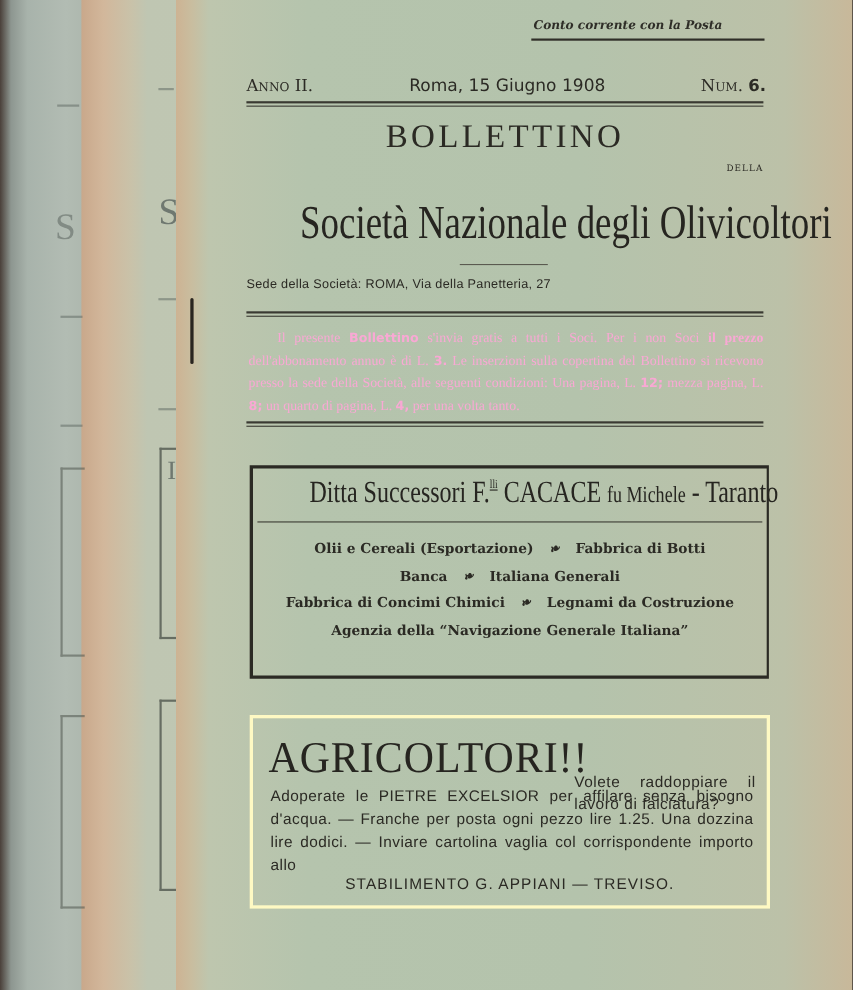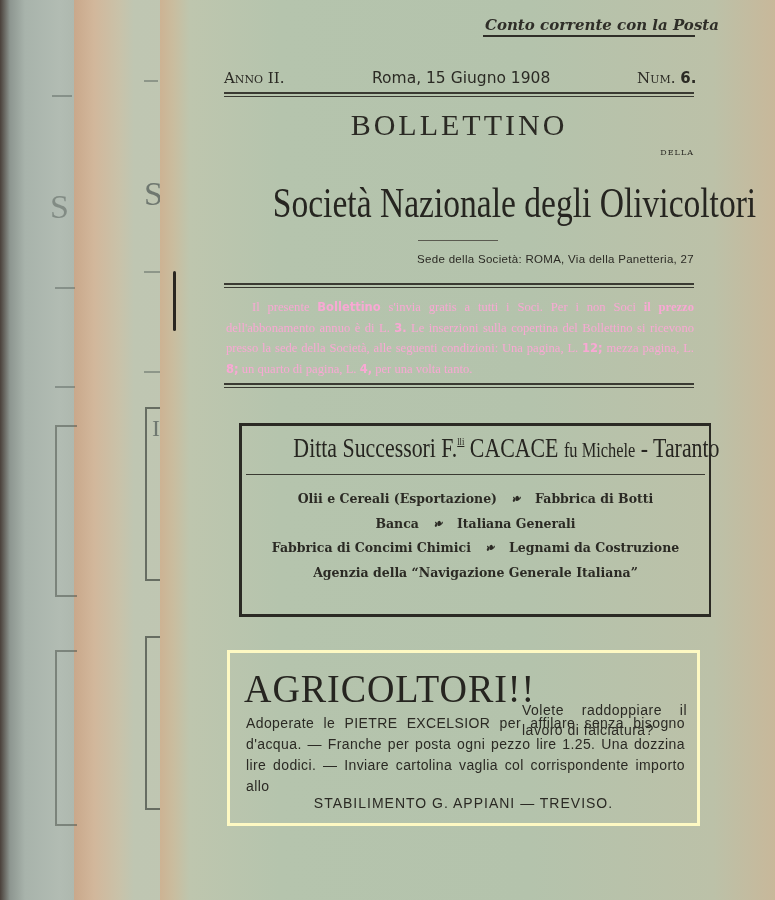--- a/index.html
+++ b/index.html
@@ -23,48 +23,48 @@
     background: linear-gradient(90deg, #cdb393 0px, #c9bd9f 14px, #bec6ae 30px, #b5c4ad 120px, #b4c3ac 60%, #bcc1a8 90%, #c8b89a 100%);
   }
   .ghost { position: absolute; color: #5c6560; opacity: 0.55; }
   .ghost-line { position: absolute; height: 2px; background: #5c6560; opacity: 0.5; }
   .ghost-box { position: absolute; border: 2px solid #50574f; border-right: none; opacity: 0.55; }
   .staple { position: absolute; left: 173px; top: 271px; width: 3px; height: 60px; background: #2a2620; border-radius: 2px; }
   .front { position: absolute; left: 0; top: 0; width: 775px; height: 900px; }
 
   .conto {
     position: absolute; left: 485px; top: 16px; font-style: italic; font-weight: bold;
-    font-size: 15px; color: #2f2e28; font-family: "DejaVu Serif", serif;
+    font-size: 11px; color: #2f2e28; font-family: "DejaVu Serif", serif;
   }
   .conto-rule { position: absolute; left: 483px; top: 35px; width: 212px; height: 2px; background: #2f2e28; }
 
   .hdr { position: absolute; top: 69px; font-size: 15px; color: #2b2a24; }
   .hdr-left { left: 224px; font-variant: small-caps; font-family: "DejaVu Serif", serif; }
   .hdr-mid { left: 372px; font-family: "DejaVu Sans", sans-serif; font-size: 15.5px; }
   .hdr-right { left: 637px; font-variant: small-caps; }
   .hdr-right b { font-family: "DejaVu Sans", sans-serif; }
   .rule-double { position: absolute; left: 224px; width: 470px; border-top: 2px solid #3a3a32; border-bottom: 1px solid #3a3a32; height: 2px; }
 
   .title { position: absolute; left: 224px; width: 470px; text-align: center; top: 108px;
     font-family: "Liberation Serif", serif; font-size: 30px; letter-spacing: 3px; color: #2b2a24; }
   .della { position: absolute; left: 224px; width: 470px; text-align: right; top: 148px;
     font-size: 8px; letter-spacing: 1px; font-variant: small-caps; color: #2b2a24; }
   .society { position: absolute; left: 220px; width: 480px; text-align: center; top: 178px;
     font-family: "Liberation Serif", serif; font-size: 43px; color: #262520;
     transform: scaleX(0.78); transform-origin: center; white-space: nowrap; }
   .short-rule { position: absolute; left: 418px; width: 80px; top: 240px; height: 1px; background: #5a5a50; }
-  .sede { position: absolute; left: 224px; width: 470px; text-align: right; top: 253px;
+  .sede { position: absolute; left: 224px; width: 470px; text-align: left; top: 253px;
     font-family: "Liberation Sans", sans-serif; font-size: 11.5px; color: #2b2a24; letter-spacing: 0.3px; }
 
   .notice { position: absolute; left: 226px; width: 468px; top: 297px;
     font-family: "Liberation Serif", serif; font-size: 12.6px; line-height: 20.5px;
     color: #f9a8d4; text-align: justify; text-indent: 26px; }
   .notice b.sans { font-family: "DejaVu Sans", sans-serif; font-size: 11.5px; }
 
-  .ad1 { position: absolute; left: 239px; top: 423px; width: 467px; height: 188px;
+  .ad1 { position: absolute; left: 227px; top: 423px; width: 467px; height: 188px;
     border: 2px solid #2b2a24; border-width: 3px 2px 3px 3px; }
   .ad1-head { position: absolute; left: 0; right: 0; top: 6px; text-align: center;
     font-family: "Liberation Serif", serif; font-size: 28px; color: #262520; white-space: nowrap;
     transform: scaleX(0.78); transform-origin: center; }
   .ad1-head .small { font-size: 21px; }
   .ad1-head sup { font-size: 11px; vertical-align: 12px; text-decoration: underline; }
   .ad1-rule { position: absolute; left: 4px; right: 4px; top: 48px; height: 1px; background: #3a3a32; }
   .ad1-lines { position: absolute; left: 0; right: 0; top: 61px; text-align: center;
     font-family: "DejaVu Serif", serif; font-weight: bold; font-size: 12.5px; line-height: 24.5px; color: #2b2a24; }
   .leaf { display: inline-block; margin: 0 14px; font-style: italic; transform: rotate(-20deg); font-size: 12px; }

